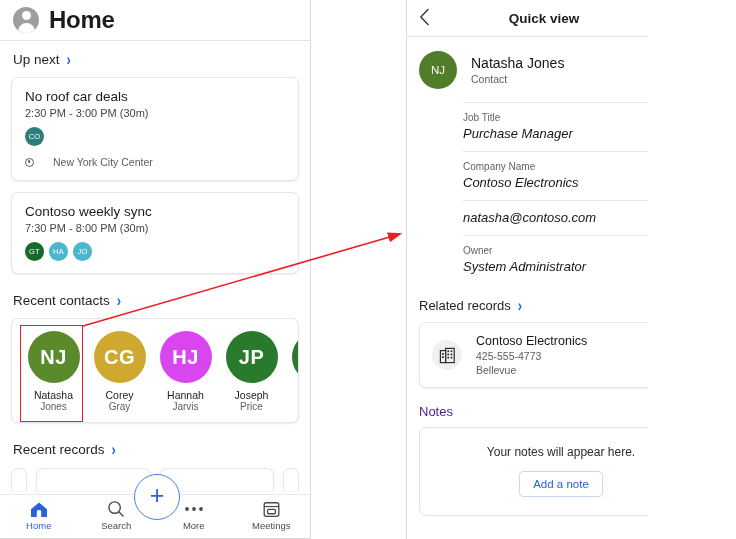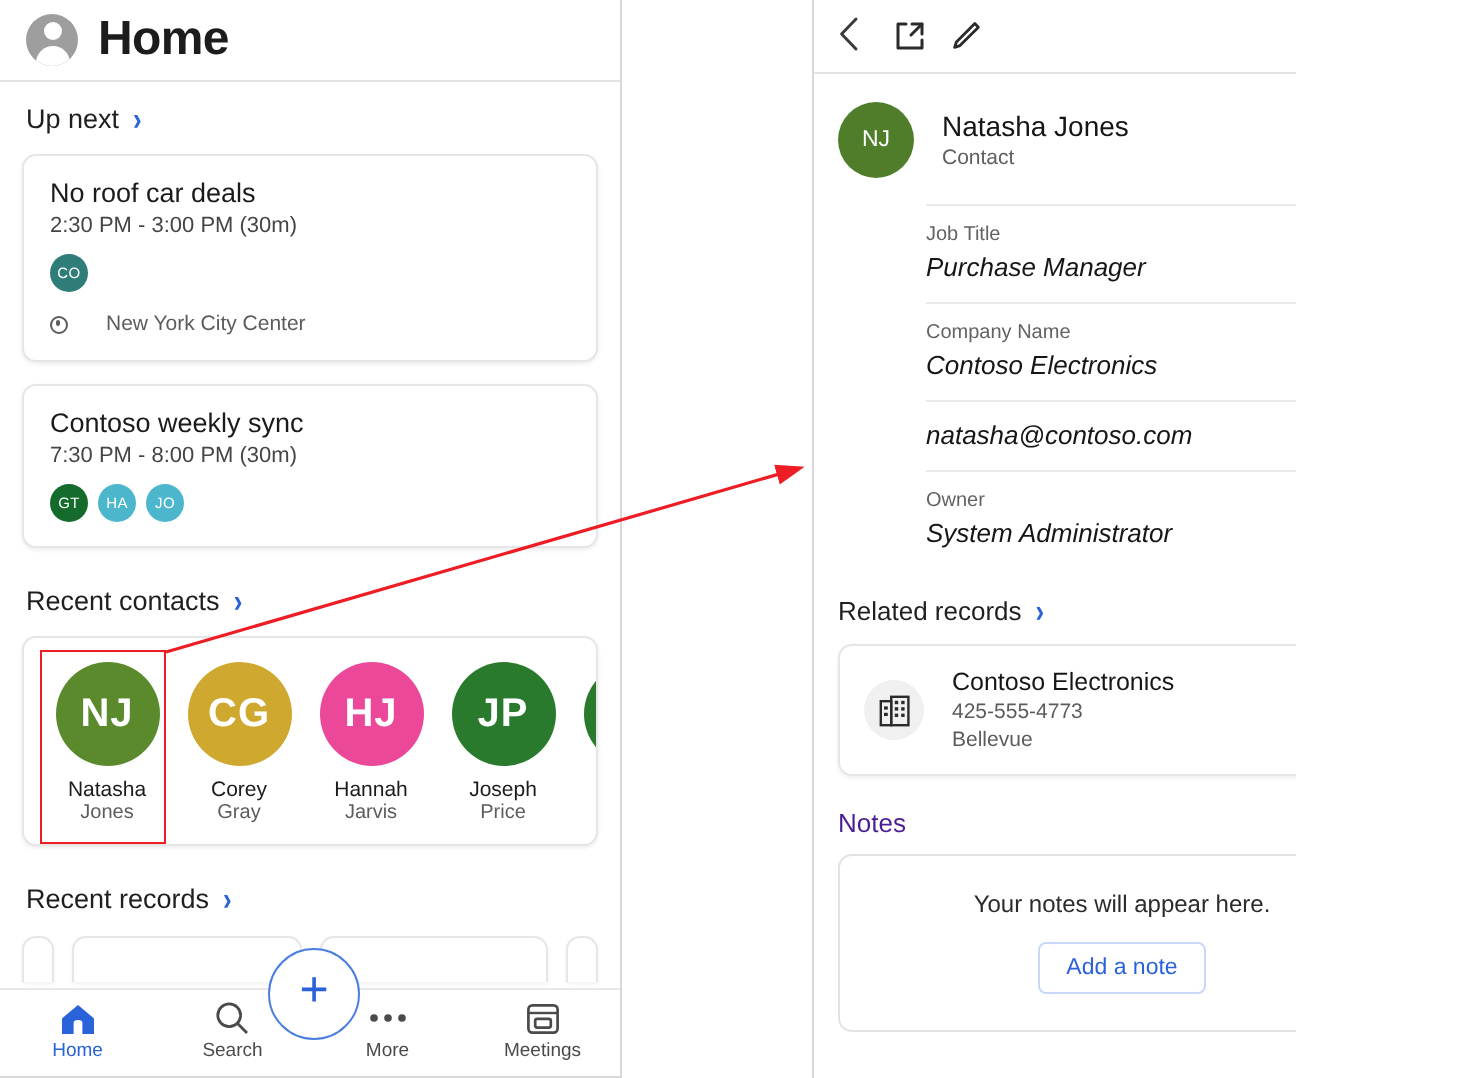--- a/index.html
+++ b/index.html
@@ -459,21 +459,21 @@
         <div class="contact-av" style="background:#5b8a2c">NJ</div>
         <div class="contact-fn">Natasha</div>
         <div class="contact-ln">Jones</div>
       </div>
       <div class="contact">
         <div class="contact-av" style="background:#cfa82f">CG</div>
         <div class="contact-fn">Corey</div>
         <div class="contact-ln">Gray</div>
       </div>
       <div class="contact">
-        <div class="contact-av" style="background:#ec4899">HJ</div>
+        <div class="contact-av" style="background:#d946ef">HJ</div>
         <div class="contact-fn">Hannah</div>
         <div class="contact-ln">Jarvis</div>
       </div>
       <div class="contact">
         <div class="contact-av" style="background:#2a7a2e">JP</div>
         <div class="contact-fn">Joseph</div>
         <div class="contact-ln">Price</div>
       </div>
       <div class="contact">
         <div class="contact-av" style="background:#2a7a2e">M</div>
@@ -540,20 +540,21 @@
   </div>
 
   <div id="right-panel">
 
     <div class="qv-header">
       <div class="qv-back">
         <svg width="11" height="18" viewBox="0 0 11 18">
           <polyline points="9,1.5 1.8,9 9,16.5" fill="none" stroke="#3b3b3b" stroke-width="1.5" stroke-linecap="round" stroke-linejoin="round"></polyline>
         </svg>
       </div>
+      <div class="qv-title">Quick view</div>
       <div class="qv-ico">
         <svg width="16" height="16" viewBox="0 0 16 16">
           <path d="M6 2 L2 2 L2 14 L14 14 L14 10" fill="none" stroke="#2b2b2b" stroke-width="1.5" stroke-linecap="round" stroke-linejoin="round"></path>
           <polyline points="9,2 14,2 14,7" fill="none" stroke="#2b2b2b" stroke-width="1.5" stroke-linecap="round" stroke-linejoin="round"></polyline>
           <line x1="14" y1="2" x2="8.5" y2="7.5" stroke="#2b2b2b" stroke-width="1.5" stroke-linecap="round"></line>
         </svg>
       </div>
       <div class="qv-ico">
         <svg width="16" height="16" viewBox="0 0 16 16">
           <path d="M12.4 1.8 L14.2 3.6 L5 12.8 L2.3 13.7 L3.2 11 Z" fill="none" stroke="#2b2b2b" stroke-width="1.4" stroke-linejoin="round"></path>

